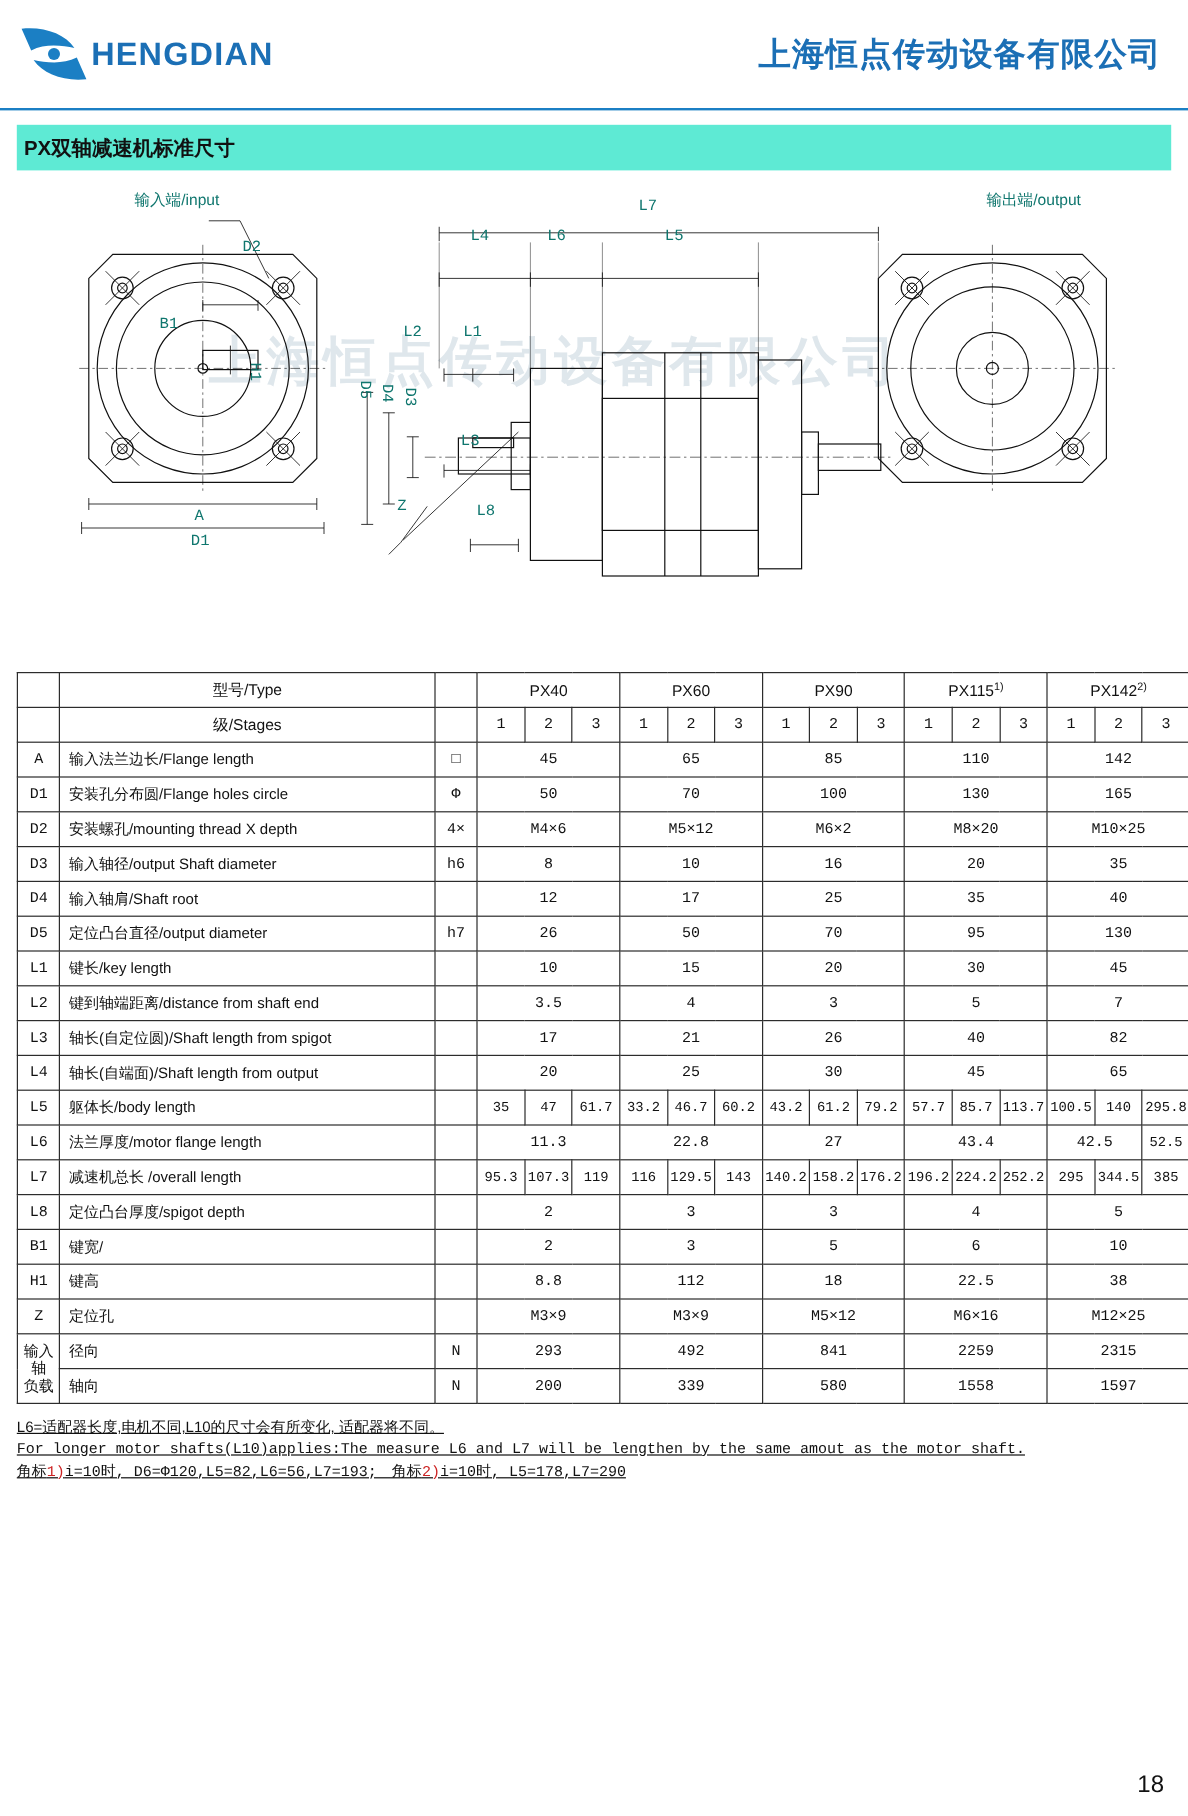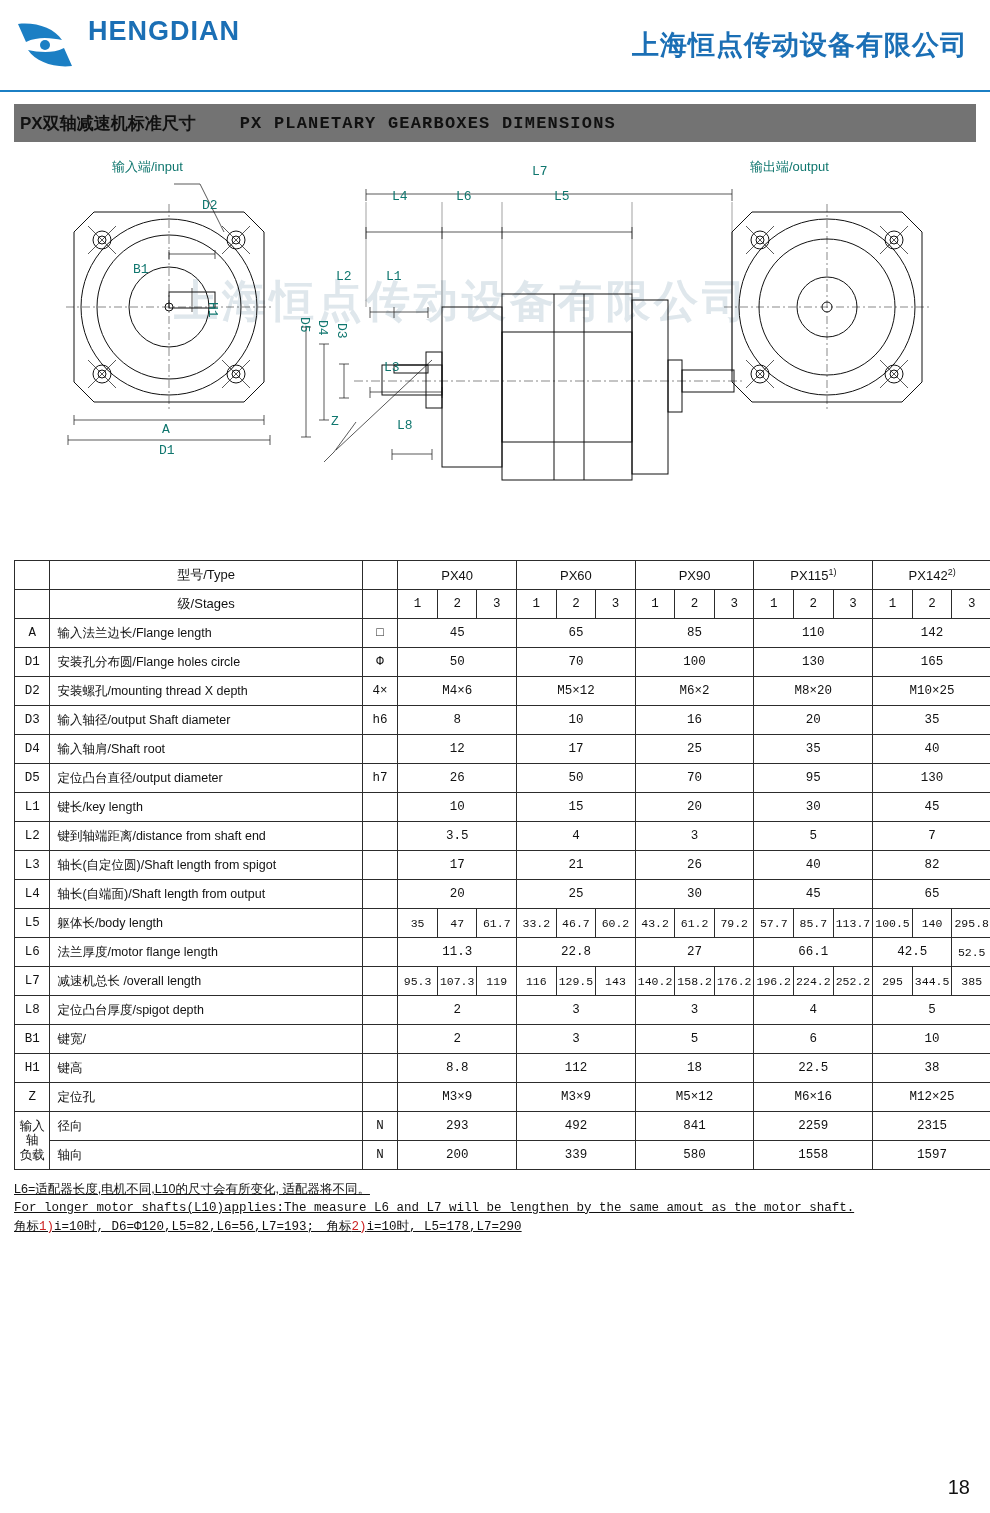--- a/index.html
+++ b/index.html
@@ -14,21 +14,21 @@
   }
 
   
   .header {
     height: 92px;
     display: flex;
     align-items: center;
     border-bottom: 2px solid #1b7fc4;
     padding: 0 14px;
   }
-  .logo-wrap { display: flex; gap: 12px; width: 560px; }
+  .logo-wrap { display: flex; align-items: center; width: 560px; }
   .logo-mark { width: 62px; height: 58px; }
   .logo-text {
     font-size: 27px;
     font-weight: bold;
     letter-spacing: 1px;
     color: #1b6fb5;
     font-family: "Liberation Sans", sans-serif;
   }
   .company-name {
     flex: 1;
@@ -37,21 +37,21 @@
     font-weight: bold;
     color: #1b6fb5;
     letter-spacing: 1px;
     padding-right: 8px;
   }
 
   
   .title-bar {
     margin: 12px 14px 0 14px;
     height: 38px;
-    background: #737373;
+    background: #5eead4;
     display: flex;
     align-items: center;
     padding-left: 6px;
     gap: 44px;
   }
   .title-cn { font-size: 17px; font-weight: bold; color: #111; }
   .title-en { font-size: 17px; font-weight: bold; letter-spacing: 1.2px; font-family: "Liberation Mono", monospace; }
 
   
   .drawing {
@@ -147,28 +147,27 @@
         <circle cx="31" cy="29" r="5" fill="#1b7fc4"></circle>
       </svg>
     </span>
     <span class="logo-text">HENGDIAN</span>
   </div>
   <div class="company-name">上海恒点传动设备有限公司</div>
 </div>
 
 <div class="title-bar">
   <span class="title-cn">PX双轴减速机标准尺寸</span>
-  <span class="title-en">PX PLANETARY GEARBOXES DIMENSIONS</span>
 </div>
 
 <div class="drawing">
   <div class="watermark">上海恒点传动设备有限公司</div>
 
   <span class="lbl lbl-cn" style="left:98px; top:6px;">输入端/input</span>
-  <span class="lbl lbl-cn" style="left:736px; top:6px;">输出端/output</span>
+  <span class="lbl lbl-cn" style="left:808px; top:6px;">输出端/output</span>
 
   <svg width="962" height="400" viewBox="0 0 962 400" style="position:absolute;left:0;top:0;">
     <g stroke="#111" fill="none" stroke-width="1">
 
       <g transform="translate(60,60)">
 
         <path d="M20 0 L170 0 L190 20 L190 170 L170 190 L20 190 L0 170 L0 20 Z"></path>
         <circle cx="95" cy="95" r="88"></circle>
         <circle cx="95" cy="95" r="72"></circle>
         <circle cx="95" cy="95" r="40" stroke-dasharray="0"></circle>
@@ -445,21 +444,21 @@
         <td class="mini">140</td>
         <td class="mini">295.8</td>
       </tr>
       <tr>
         <td class="code">L6</td>
         <td class="desc">法兰厚度/motor flange length</td>
         <td class="unit"></td>
         <td colspan="3">11.3</td>
         <td colspan="3">22.8</td>
         <td colspan="3">27</td>
-        <td colspan="3">66.1</td>
+        <td colspan="3">43.4</td>
         <td colspan="2">42.5</td>
         <td class="mini">52.5</td>
       </tr>
       <tr>
         <td class="code">L7</td>
         <td class="desc">减速机总长 /overall length</td>
         <td class="unit"></td>
         <td class="mini">95.3</td>
         <td class="mini">107.3</td>
         <td class="mini">119</td>

